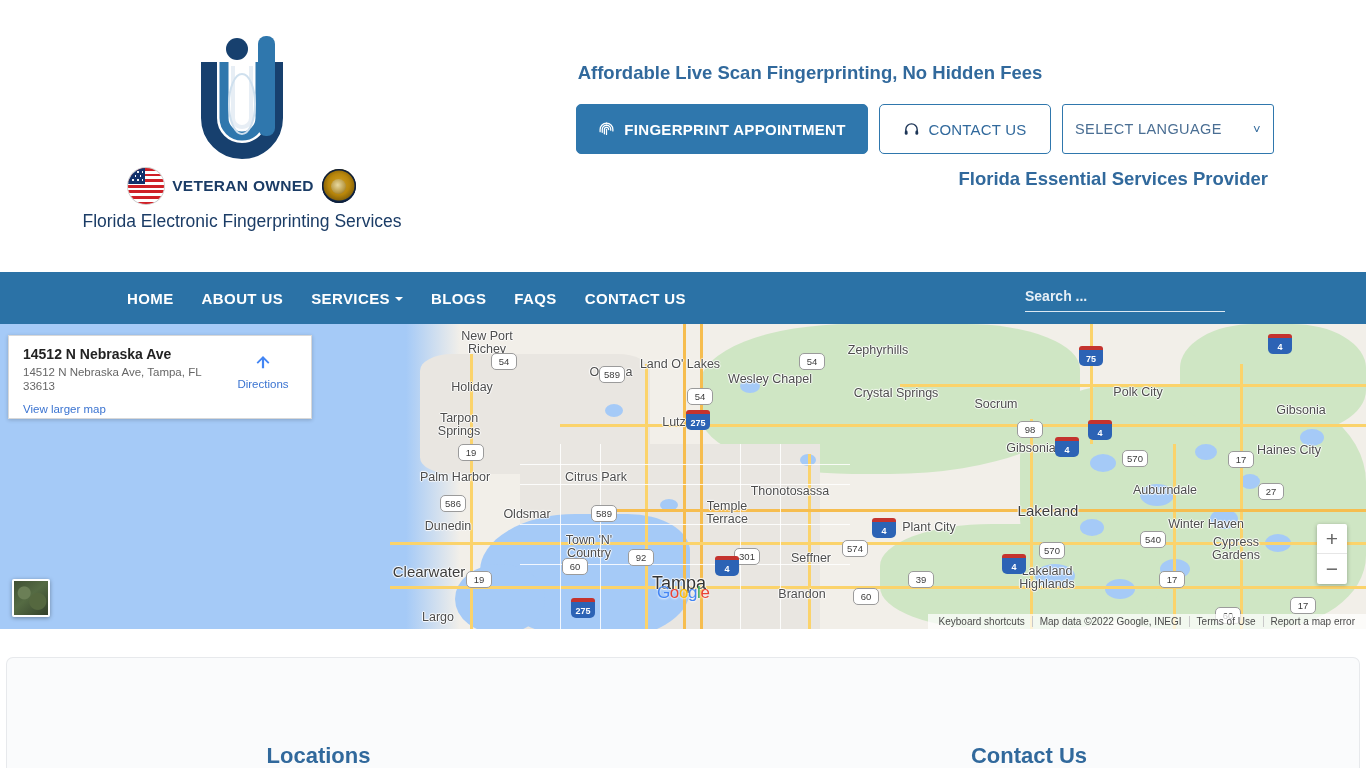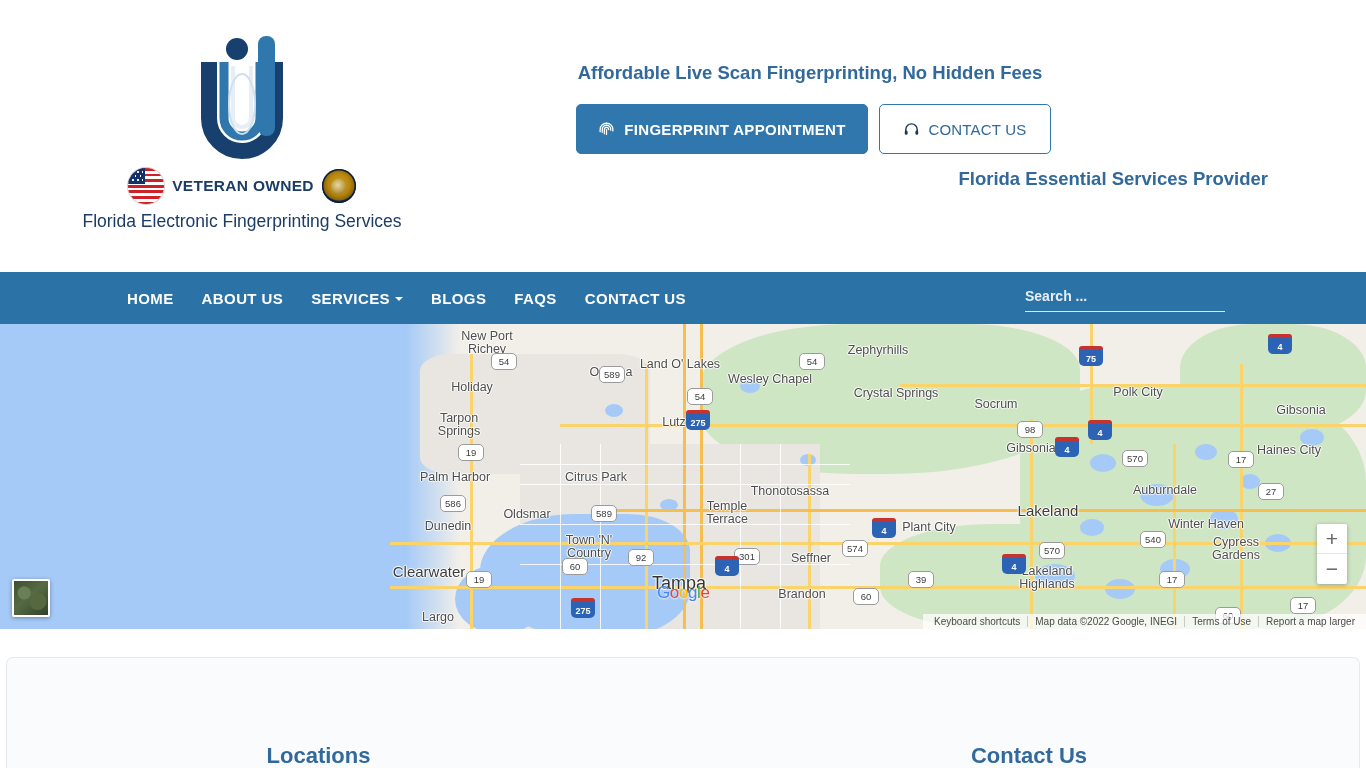--- a/index.html
+++ b/index.html
@@ -458,20 +458,24 @@
         <span class="hs-icon">
           <svg width="17" height="17" viewBox="0 0 24 24" fill="none" stroke="#1d3557" stroke-width="2" stroke-linecap="round">
             <path d="M4 14v-2a8 8 0 0 1 16 0v2"></path>
             <rect x="2.5" y="13.5" width="4" height="6" rx="2" fill="#1d3557" stroke="none"></rect>
             <rect x="17.5" y="13.5" width="4" height="6" rx="2" fill="#1d3557" stroke="none"></rect>
           </svg>
         </span>
         <span>CONTACT US</span>
       </div>
 
+      <div class="lang-select">
+        <span>SELECT LANGUAGE</span>
+        <span class="chev">˅</span>
+      </div>
     </div>
 
     <div class="provider-line">Florida Essential Services Provider</div>
   </div>
 </div>
 
 <div class="navbar">
   <div class="nav-items">
     <div class="nav-item">
       <span>HOME</span>
@@ -622,33 +626,48 @@
       <div class="interstate" style="left: 884px; top: 194px;">4</div>
       <div class="interstate" style="left: 727px; top: 232px;">4</div>
       <div class="interstate" style="left: 1280px; top: 10px;">4</div>
       <div class="interstate" style="left: 1014px; top: 230px;">4</div>
     </div>
 
   <div class="marker"></div>
 
   <div class="google-wm"><span class="g-b">G</span><span class="g-r">o</span><span class="g-y">o</span><span class="g-b">g</span><span class="g-g">l</span><span class="g-r">e</span></div>
 
+  <div class="map-card">
+    <div class="card-left">
+      <div class="card-title">14512 N Nebraska Ave</div>
+      <div class="card-addr">14512 N Nebraska Ave, Tampa, FL 33613</div>
+      <div class="card-link">View larger map</div>
+    </div>
+    <div class="card-dir">
+      <span>
+        <svg width="22" height="22" viewBox="0 0 24 24" fill="#4285f4">
+          <path d="M13.2 21V11.6l4.4 4.4 1.4-1.4L12 7.6l-7 7 1.4 1.4 4.4-4.4V21z" transform="rotate(0 12 12)"></path>
+        </svg>
+      </span>
+      <span class="card-dir-label">Directions</span>
+    </div>
+  </div>
 
   <div class="map-zoom">
     <div>+</div>
     <div>−</div>
   </div>
 
   <div class="map-thumb"></div>
 
   <div class="map-attr">
     <span>Keyboard shortcuts</span>
     <span>Map data ©2022 Google, INEGI</span>
     <span>Terms of Use</span>
-    <span>Report a map larger</span>
+    <span>Report a map error</span>
   </div>
 </div>
 
 <div class="bottom-gap"></div>
 <div class="bottom-panel">
   <div class="cols">
     <div class="col">
       <div class="col-title">Locations</div>
     </div>
     <div class="col">

